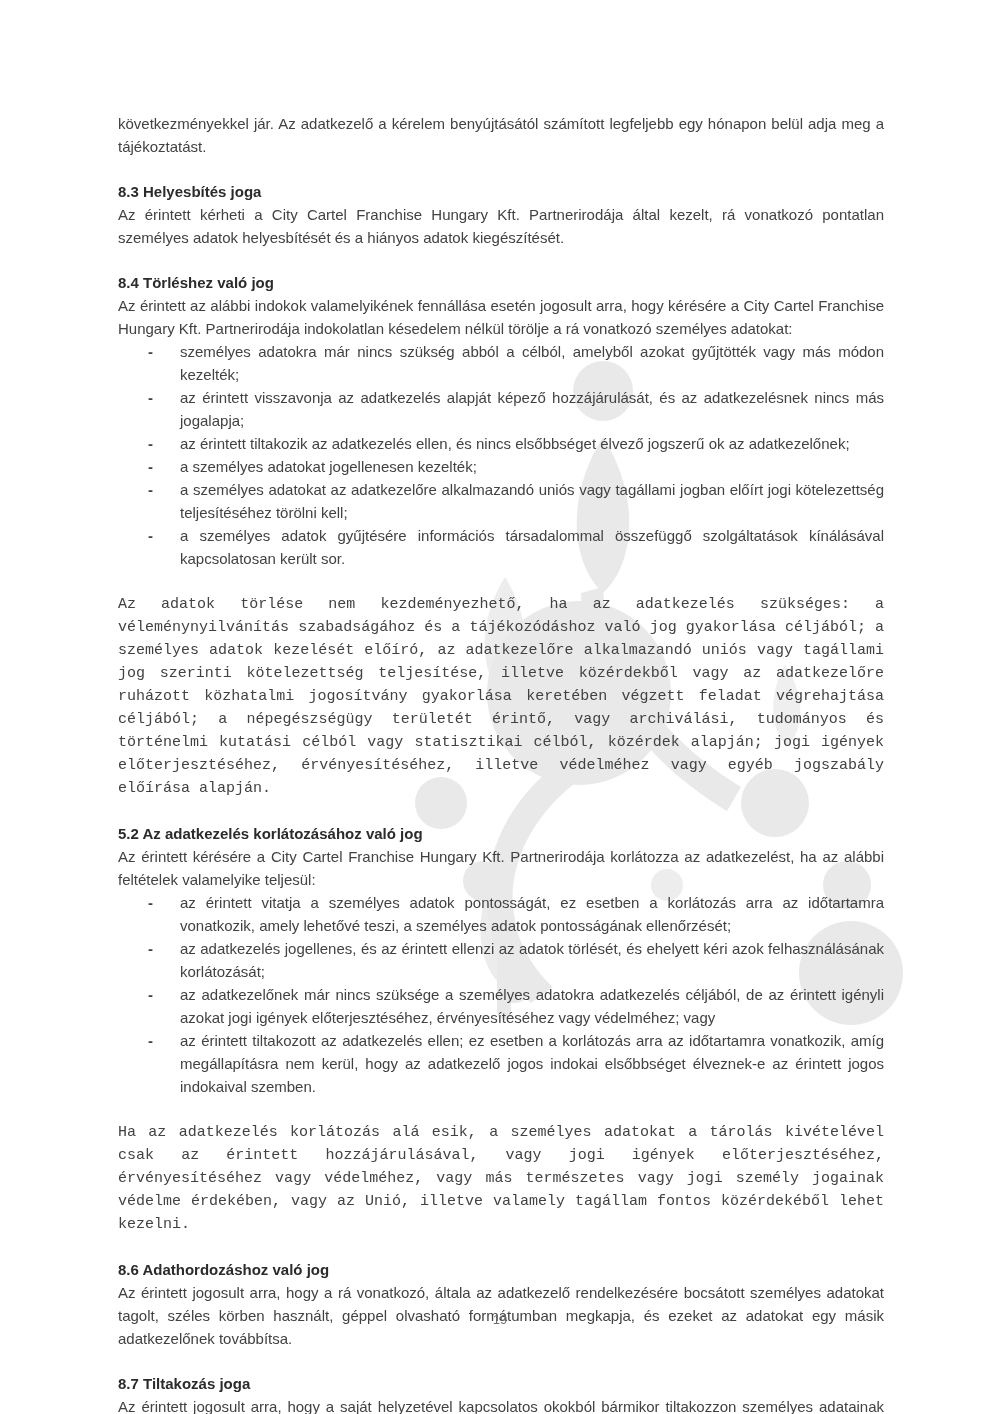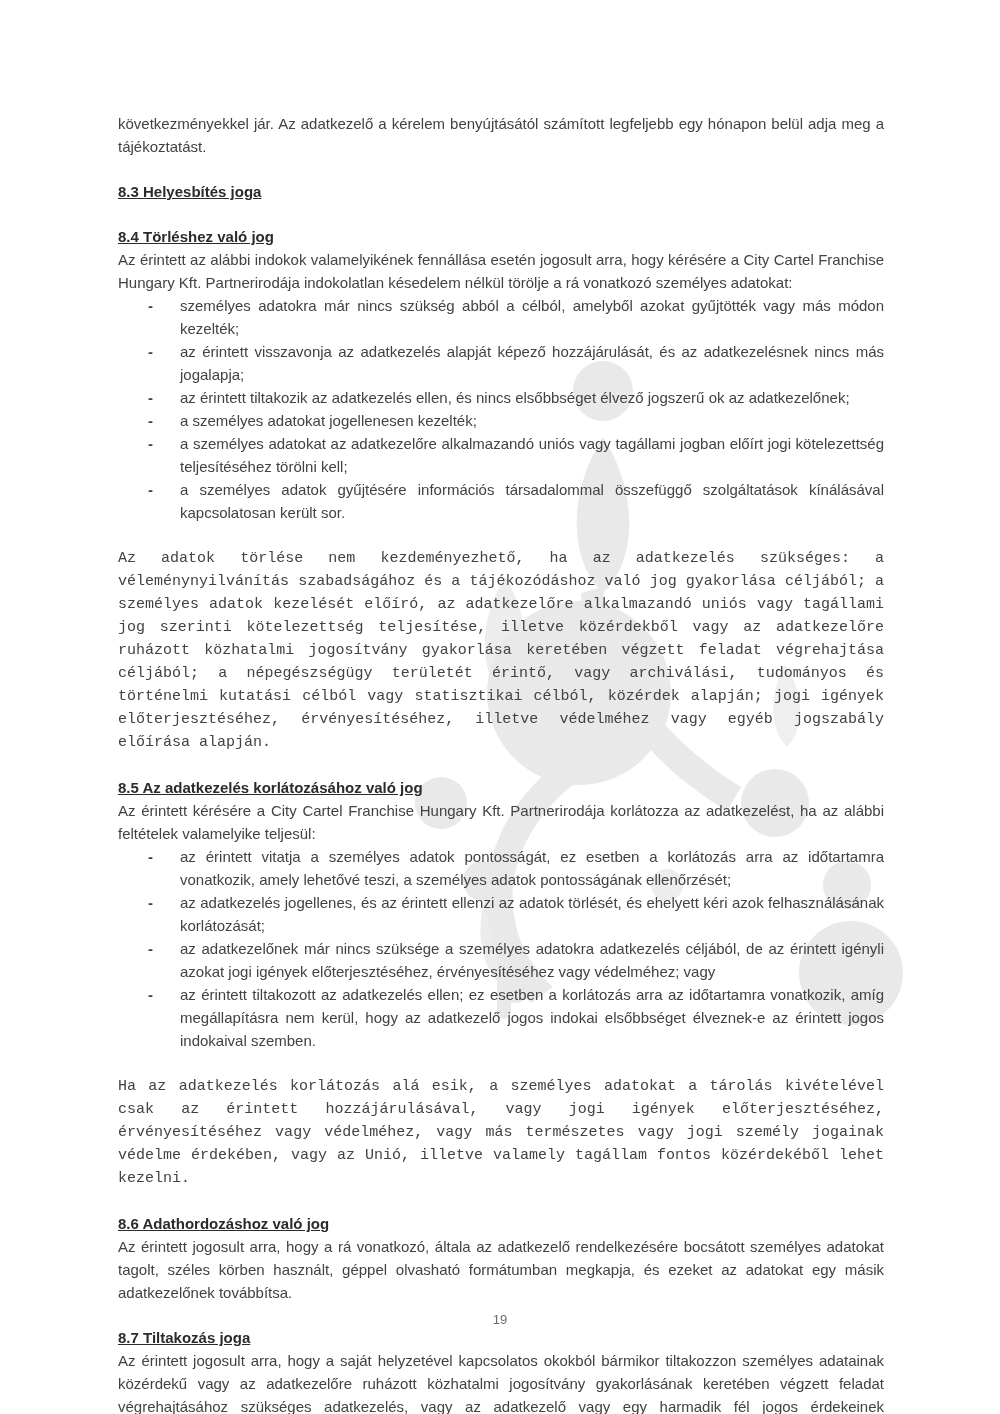--- a/index.html
+++ b/index.html
@@ -36,21 +36,20 @@
     color:#424242;
   }
   .content p.spaced{margin-top:23px;font-family:Liberation Mono, monospace;}
   .content h2{
     margin:22px 0 0 0;
     font-size:15px;
     line-height:23px;
     font-weight:bold;
     color:#2b2b2b;
     text-align:left;
-    text-decoration:underline;
   }
   .content ul{
     list-style:none;
     margin:0;
     padding:0;
   }
   .content li{
     position:relative;
     padding-left:62px;
     font-size:15px;
@@ -99,36 +98,37 @@
       <circle cx="312" cy="560" r="16" opacity="0.8"></circle>
       <path d="M430,340 C412,372 416,406 432,422 C448,406 452,372 430,340 Z" opacity="0.75"></path>
     </g>
   </svg>
 
   <div class="content">
 
     <p>következményekkel jár. Az adatkezelő a kérelem benyújtásától számított legfeljebb egy hónapon belül adja meg a tájékoztatást.</p>
 
     <h2>8.3 Helyesbítés joga</h2>
+    <p>Az érintett kérheti a City Cartel Franchise Hungary Kft. Partnerirodája által kezelt, rá vonatkozó pontatlan személyes adatok helyesbítését és a hiányos adatok kiegészítését.</p>
 
     <h2>8.4  Törléshez való jog</h2>
     <p>Az érintett az alábbi indokok valamelyikének fennállása esetén jogosult arra, hogy kérésére a City Cartel Franchise Hungary Kft. Partnerirodája indokolatlan késedelem nélkül törölje a rá vonatkozó személyes adatokat:</p>
 
     <ul>
       <li><span class="dash">-</span><span>személyes adatokra már nincs szükség abból a célból, amelyből azokat gyűjtötték vagy más módon kezelték;</span></li>
       <li><span class="dash">-</span><span>az érintett visszavonja az adatkezelés alapját képező hozzájárulását, és az adatkezelésnek nincs más jogalapja;</span></li>
       <li><span class="dash">-</span><span>az érintett tiltakozik az adatkezelés ellen, és nincs elsőbbséget élvező jogszerű ok az adatkezelőnek;</span></li>
       <li><span class="dash">-</span><span>a személyes adatokat jogellenesen kezelték;</span></li>
       <li><span class="dash">-</span><span>a személyes adatokat az adatkezelőre alkalmazandó uniós vagy tagállami jogban előírt jogi kötelezettség teljesítéséhez törölni kell;</span></li>
       <li><span class="dash">-</span><span>a személyes adatok gyűjtésére információs társadalommal összefüggő szolgáltatások kínálásával kapcsolatosan került sor.</span></li>
     </ul>
 
     <p class="spaced">Az adatok törlése nem kezdeményezhető, ha az adatkezelés szükséges: a véleménynyilvánítás szabadságához és a tájékozódáshoz való jog gyakorlása céljából; a személyes adatok kezelését előíró, az adatkezelőre alkalmazandó uniós vagy tagállami jog szerinti kötelezettség teljesítése, illetve közérdekből vagy az adatkezelőre ruházott közhatalmi jogosítvány gyakorlása keretében végzett feladat végrehajtása céljából; a népegészségügy területét érintő, vagy archiválási, tudományos és történelmi kutatási célból vagy statisztikai célból, közérdek alapján;  jogi igények előterjesztéséhez, érvényesítéséhez, illetve védelméhez vagy egyéb jogszabály előírása alapján.</p>
 
-    <h2>8.5  Az adatkezelés korlátozásához való jog</h2>
+    <h2>5.2  Az adatkezelés korlátozásához való jog</h2>
     <p>Az érintett kérésére a City Cartel Franchise Hungary Kft. Partnerirodája korlátozza az adatkezelést, ha az alábbi feltételek valamelyike teljesül:</p>
 
     <ul>
       <li><span class="dash">-</span><span>az érintett vitatja a személyes adatok pontosságát, ez esetben a korlátozás arra az időtartamra vonatkozik, amely lehetővé teszi, a személyes adatok pontosságának ellenőrzését;</span></li>
       <li><span class="dash">-</span><span>az adatkezelés jogellenes, és az érintett ellenzi az adatok törlését, és ehelyett kéri azok felhasználásának korlátozását;</span></li>
       <li><span class="dash">-</span><span>az adatkezelőnek már nincs szüksége a személyes adatokra adatkezelés céljából, de az érintett igényli azokat jogi igények előterjesztéséhez, érvényesítéséhez vagy védelméhez; vagy</span></li>
       <li><span class="dash">-</span><span>az érintett tiltakozott az adatkezelés ellen; ez esetben a korlátozás arra az időtartamra vonatkozik, amíg megállapításra nem kerül, hogy az adatkezelő jogos indokai elsőbbséget élveznek-e az érintett jogos indokaival szemben.</span></li>
     </ul>
 
     <p class="spaced">Ha az adatkezelés korlátozás alá esik, a személyes adatokat a tárolás kivételével csak az érintett hozzájárulásával, vagy jogi igények előterjesztéséhez, érvényesítéséhez vagy védelméhez, vagy más természetes vagy jogi személy jogainak védelme érdekében, vagy az Unió, illetve valamely tagállam fontos közérdekéből lehet kezelni.</p>

